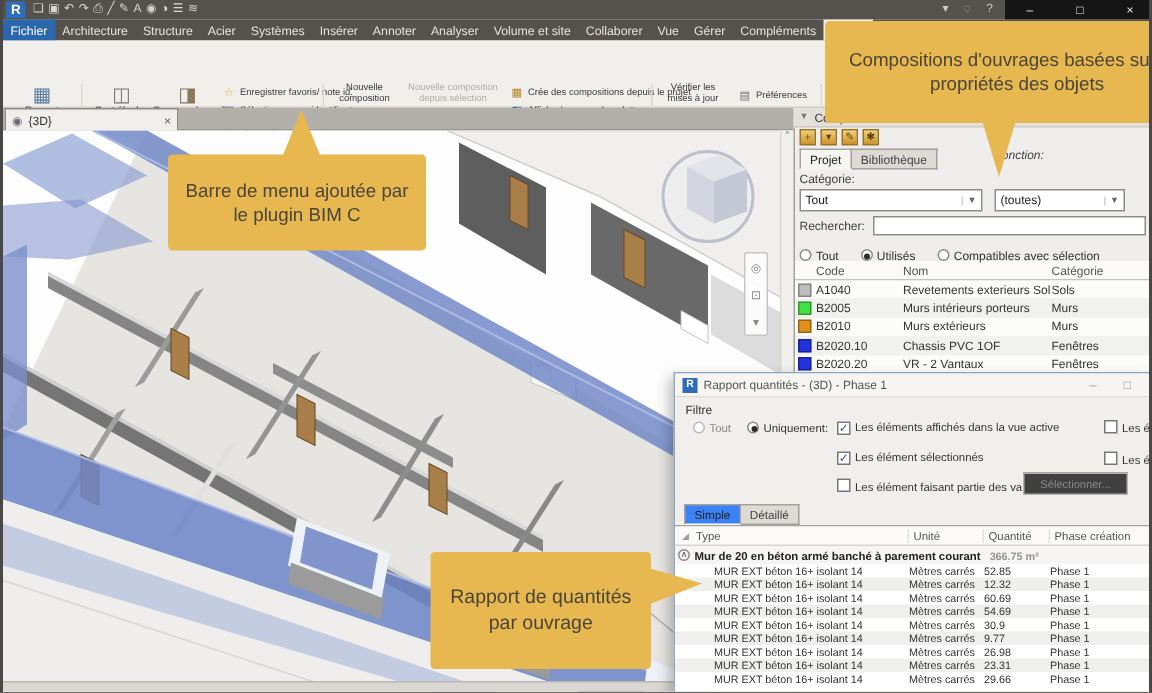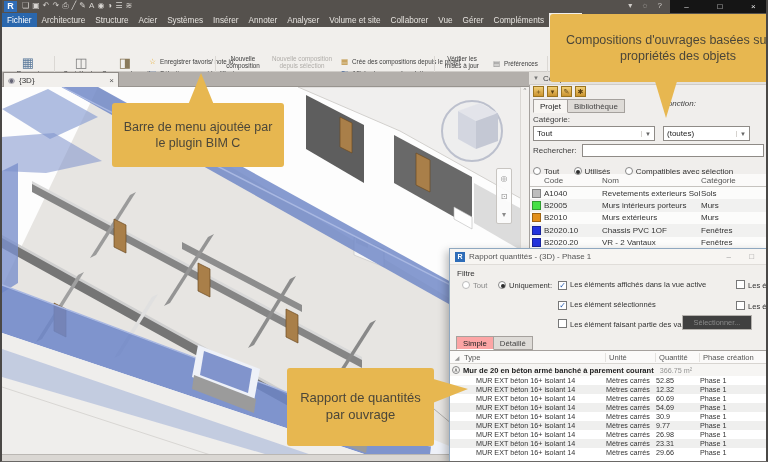--- a/index.html
+++ b/index.html
@@ -80,26 +80,26 @@
           box-shadow:-3px 3px 8px rgba(0,0,0,.25);}
   .dtitle{position:absolute;left:0;top:0;width:100%;height:16px;background:#f7f5f2;border-bottom:1px solid #e0ddd9;
           display:flex;align-items:center;font-size:8px;color:#555;padding:0 5px;}
   .dricon{width:10px;height:10px;background:#2f6db8;color:#fff;font-size:7px;font-weight:bold;text-align:center;
           line-height:10px;margin-right:4px;flex:none;}
   .dwbtn{margin-left:auto;color:#999;font-size:8px;letter-spacing:8px;}
   .cb{display:inline-block;width:9px;height:9px;border:1px solid #777;background:#fff;font-size:8px;line-height:8px;
       text-align:center;color:#2b5fb0;vertical-align:-1px;margin-right:3px;font-weight:bold;}
   .dchk{font-size:7.6px;color:#333;white-space:nowrap;}
   .dtab{height:14px;font-size:7.8px;display:flex;align-items:center;padding:0 6px;border:1px solid #a5a19d;}
-  .dtab.on{background:#fca5a5;border-bottom-color:#fff;color:#222;}
+  .dtab.on{background:#3b82f6;border-bottom-color:#fff;color:#222;}
   .dtab.off{background:#dedbd7;color:#444;border-left:none;}
   .dtablewrap{position:absolute;left:0;top:101px;width:100%;height:113px;background:#fff;border-top:1px solid #a5a19d;}
   .dhead{display:flex;height:13px;align-items:center;font-size:7.6px;color:#555;border-bottom:1px solid #d8d5d1;background:#fbfaf9;}
   .dgrow{display:flex;height:12px;align-items:center;font-size:7.6px;color:#222;font-weight:bold;background:#f6f5f3;}
-  .dgtotal{font-weight:normal;color:#949494;margin-left:6px;font-size:7.2px;text-align:center;}
+  .dgtotal{font-weight:bold;color:#949494;margin-left:6px;font-size:7.2px;text-align:center;}
   .drow{display:flex;height:9px;align-items:center;font-size:7.2px;color:#333;}
   .drow:nth-child(even){background:#efefee;}
   .dc1{width:156px;padding-left:26px;}.dc2{width:50px;}.dc3{width:44px;}.dc4{flex:1;}
   .dc1,.dc2,.dc3,.dc4{white-space:nowrap;overflow:hidden;}
   .chev{display:inline-block;width:8px;height:8px;border:1px solid #888;border-radius:50%;font-size:6px;line-height:7px;
         text-align:center;color:#555;margin:0 3px 0 2px;font-weight:normal;flex:none;}
   .dbtn{position:absolute;font-size:7.4px;color:#8a8a8a;background:#404040;border:1px solid #b5b2ae;
         text-align:center;line-height:13px;}
   
   .callout{background:#E7B750;color:#4b4639;text-align:center;border-radius:3px;

